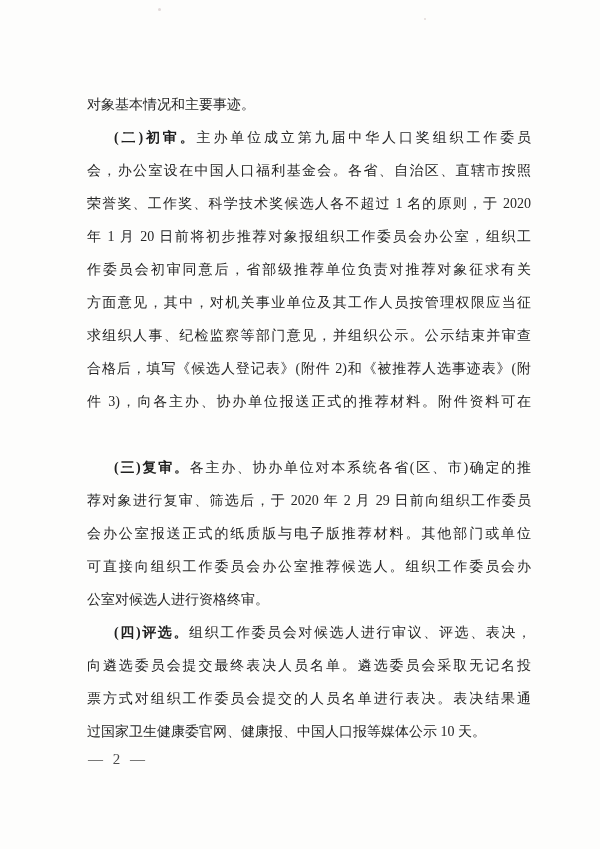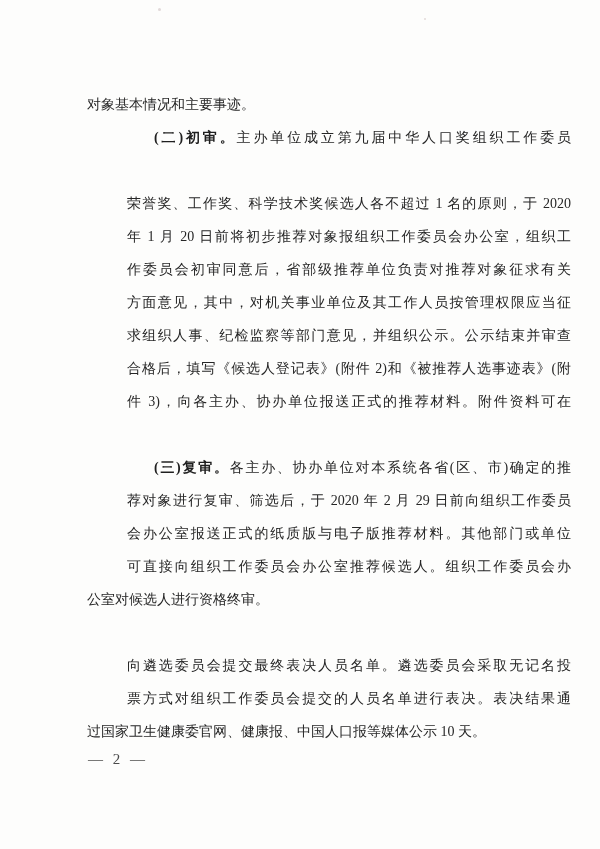--- a/index.html
+++ b/index.html
@@ -25,21 +25,20 @@
     line-height: 33px;
     font-size: 14px;
     white-space: nowrap;
     color: #262626;
   }
   .line.justify {
     white-space: normal;
     text-align: justify;
     text-align-last: justify;
     text-justify: inter-character;
-    margin-left: 40px;
   }
   .line.indent {
     padding-left: 27px;
     width: 417px;
   }
   .lead {
     font-weight: bold;
     color: #1f1f1f;
   }
   .page-number {
@@ -65,33 +64,35 @@
 <body>
 
 <div class="page">
 
   <span class="speck s1"></span>
   <span class="speck s2"></span>
 
   <div class="line" style="top:88px"><span>对象基本情况和主要事迹。</span></div>
 
   <div class="line indent justify" style="top:121px"><span class="lead">(二)初审。</span><span>主办单位成立第九届中华人口奖组织工作委员</span></div>
+  <div class="line justify" style="top:154px"><span>会，办公室设在中国人口福利基金会。各省、自治区、直辖市按照</span></div>
   <div class="line justify" style="top:187px"><span>荣誉奖、工作奖、科学技术奖候选人各不超过 1 名的原则，于 2020</span></div>
   <div class="line justify" style="top:220px"><span>年 1 月 20 日前将初步推荐对象报组织工作委员会办公室，组织工</span></div>
   <div class="line justify" style="top:253px"><span>作委员会初审同意后，省部级推荐单位负责对推荐对象征求有关</span></div>
   <div class="line justify" style="top:286px"><span>方面意见，其中，对机关事业单位及其工作人员按管理权限应当征</span></div>
   <div class="line justify" style="top:319px"><span>求组织人事、纪检监察等部门意见，并组织公示。公示结束并审查</span></div>
   <div class="line justify" style="top:352px"><span>合格后，填写《候选人登记表》(附件 2)和《被推荐人选事迹表》(附</span></div>
   <div class="line justify" style="top:385px"><span>件 3)，向各主办、协办单位报送正式的推荐材料。附件资料可在</span></div>
 
   <div class="line indent justify" style="top:451px"><span class="lead">(三)复审。</span><span>各主办、协办单位对本系统各省(区、市)确定的推</span></div>
   <div class="line justify" style="top:484px"><span>荐对象进行复审、筛选后，于 2020 年 2 月 29 日前向组织工作委员</span></div>
   <div class="line justify" style="top:517px"><span>会办公室报送正式的纸质版与电子版推荐材料。其他部门或单位</span></div>
   <div class="line justify" style="top:550px"><span>可直接向组织工作委员会办公室推荐候选人。组织工作委员会办</span></div>
   <div class="line" style="top:583px"><span>公室对候选人进行资格终审。</span></div>
 
+  <div class="line indent justify" style="top:616px"><span class="lead">(四)评选。</span><span>组织工作委员会对候选人进行审议、评选、表决，</span></div>
   <div class="line justify" style="top:649px"><span>向遴选委员会提交最终表决人员名单。遴选委员会采取无记名投</span></div>
   <div class="line justify" style="top:682px"><span>票方式对组织工作委员会提交的人员名单进行表决。表决结果通</span></div>
   <div class="line" style="top:715px"><span>过国家卫生健康委官网、健康报、中国人口报等媒体公示 10 天。</span></div>
 
   <div class="page-number">— 2 —</div>
 
 </div>
 
 </body></html>

